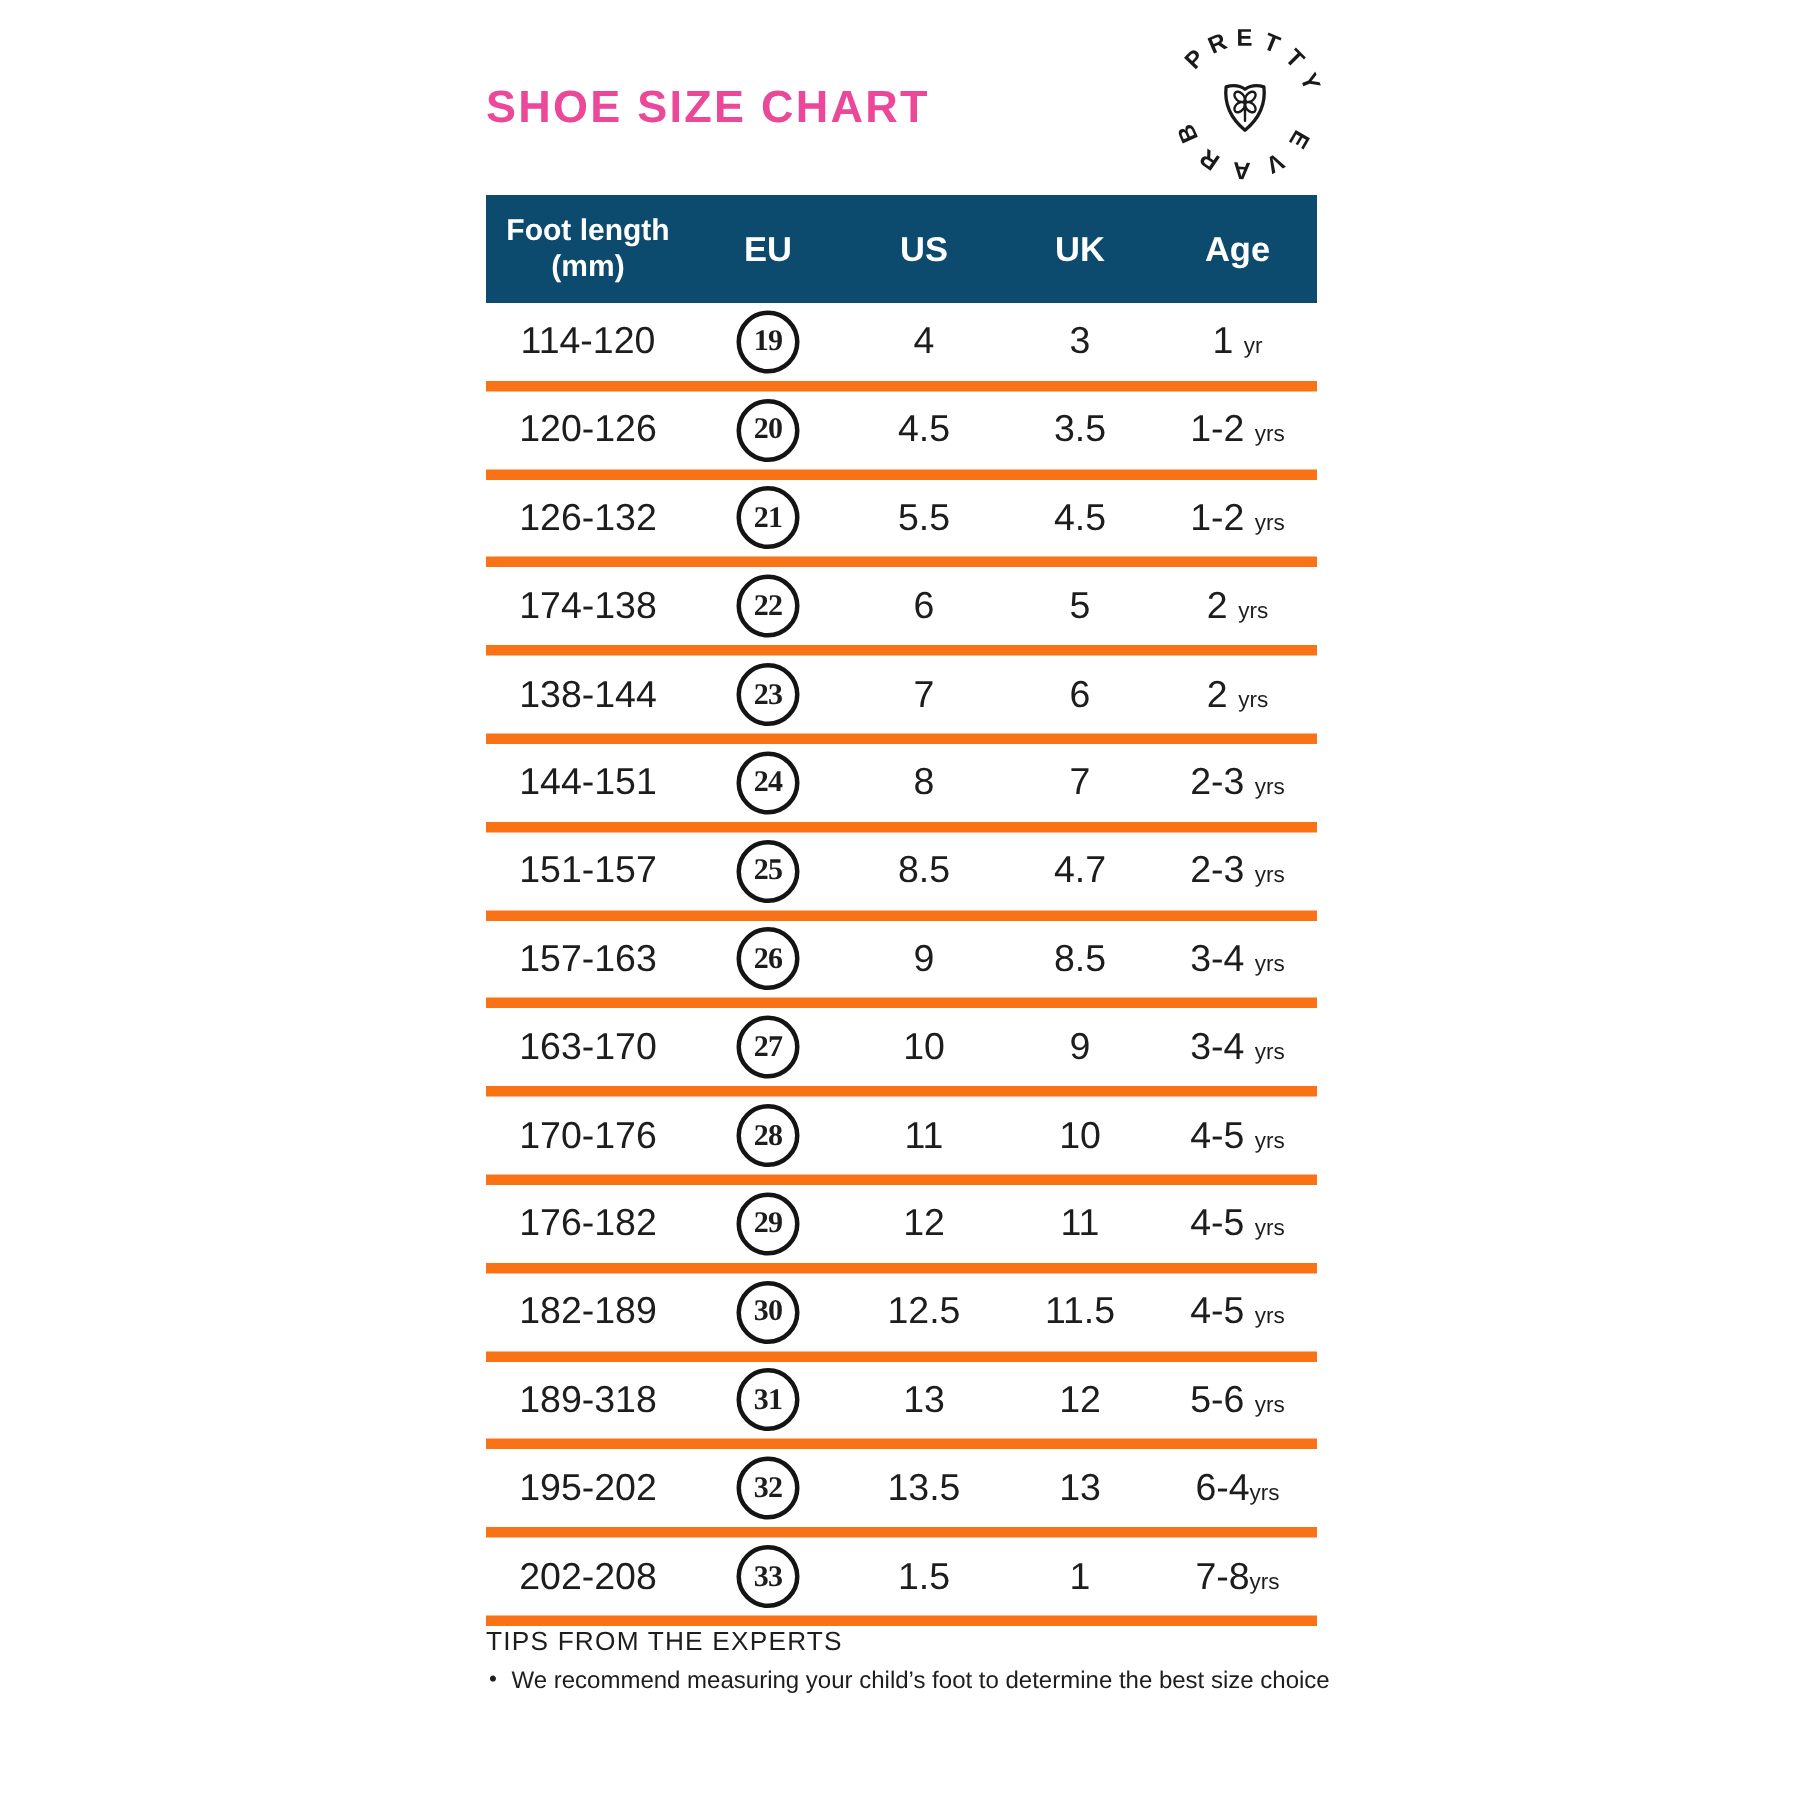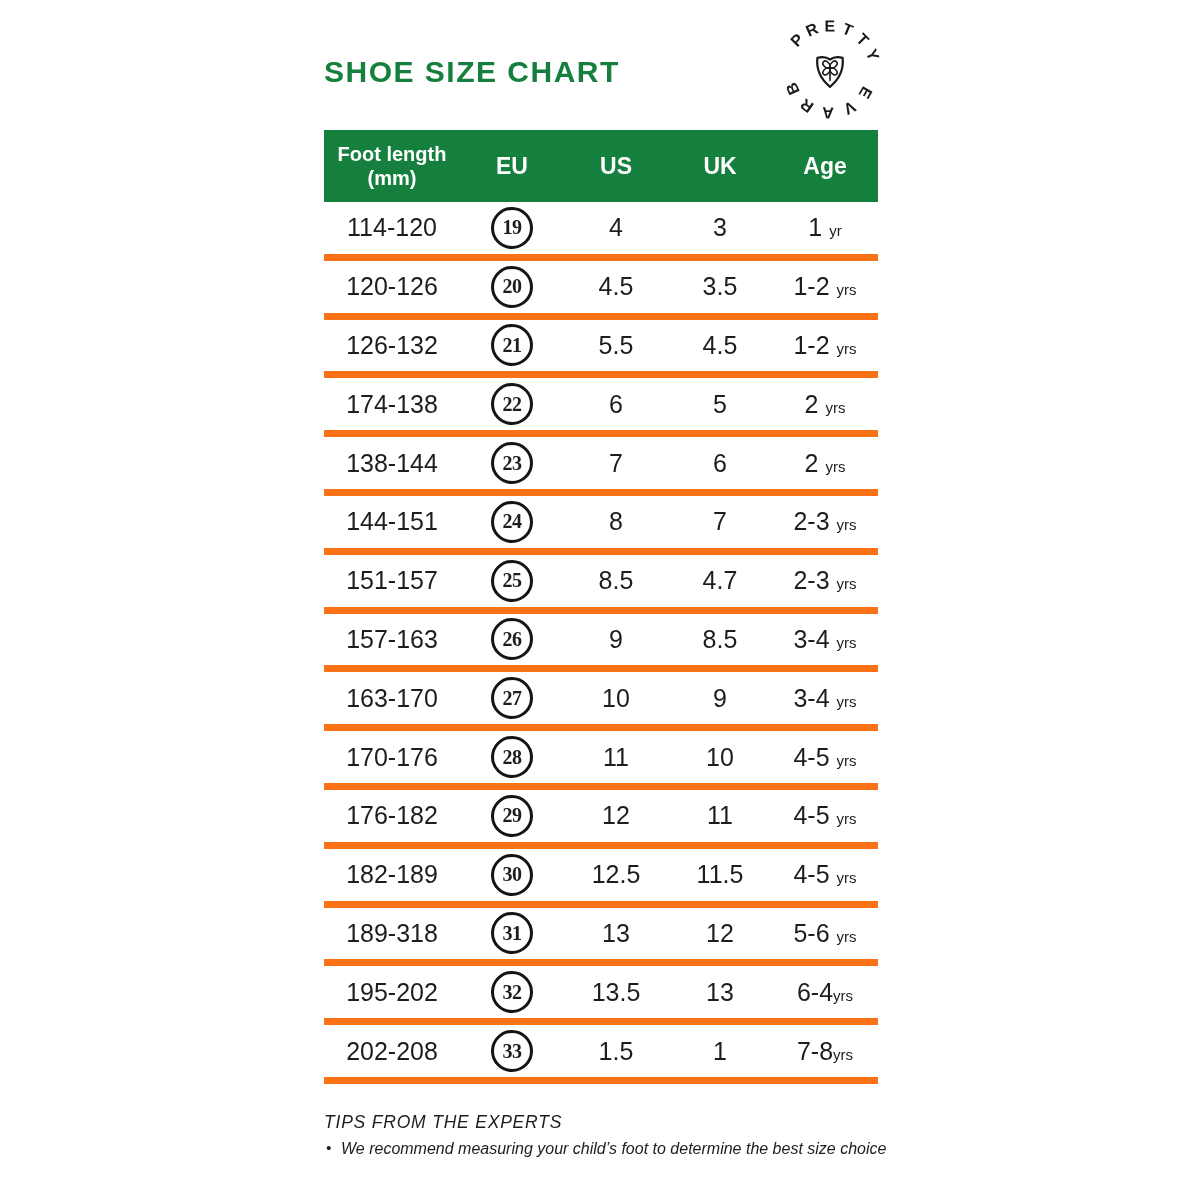--- a/index.html
+++ b/index.html
@@ -3,46 +3,46 @@
 <meta charset="utf-8">
 <style>
   * { margin:0; padding:0; box-sizing:border-box; }
   html,body { width:1200px; height:1200px; background:#ffffff;
     font-family:"Liberation Sans", sans-serif; color:#1d1d1d; overflow:hidden; }
   .content { position:absolute; left:324px; top:0; width:554px; }
 
   
   .masthead { height:130px; padding-top:14px; display:flex;
     justify-content:space-between; align-items:center; }
-  .title { font-size:30px; font-weight:600; letter-spacing:1.5px; color:#15803d; }
+  .title { font-size:30px; font-weight:600; letter-spacing:1.5px; color:#ec4899; }
   .logo-svg { width:120px; height:120px; margin-right:-12px; flex:0 0 auto; }
   .logo-letter { font-size:16px; font-weight:700; text-anchor:middle;
     dominant-baseline:central; fill:#1a1a1a; }
   .logo-shape { fill:none; stroke:#1a1a1a; stroke-linecap:round; stroke-linejoin:round; }
 
   
   .size-table { width:554px; }
   .thead { display:flex; align-items:center; height:72px;
-    background:#15803d; color:#ffffff; }
+    background:#0c4a6e; color:#ffffff; }
   .cell { text-align:center; }
   .c-foot { width:136px; }
   .c-eu, .c-us, .c-uk { width:104px; }
   .c-age { width:106px; }
   .th-foot { font-size:20px; font-weight:700; line-height:1.2; }
   .th { font-size:23px; font-weight:700; }
   .trow { display:flex; align-items:center; height:58.8px;
     border-bottom:7px solid #f97316; font-size:25px; }
   .eu-circle { display:inline-flex; align-items:center; justify-content:center;
     width:42px; height:42px; border:3px solid #141414; border-radius:50%;
     font-size:20px; font-weight:700; letter-spacing:-0.5px;font-family:Liberation Serif, serif; }
   .age-num { font-size:25px; white-space:pre; }
   .age-unit { font-size:15px; }
 
   
-  .tips { margin-top:28px; width:600px;font-style:italic; }
+  .tips { margin-top:0; width:600px; }
   .tips-heading { font-size:17.5px; letter-spacing:0.8px; margin-bottom:5px; }
   .tips-list { list-style:none; }
   .tips-list li { position:relative; padding-left:17px; font-size:16px;
     line-height:22px; white-space:nowrap; }
   .tips-list li::before { content:"\2022"; position:absolute; left:2px; top:-1px;
     font-size:15px; }
 </style>
 </head>
 <body>
 

